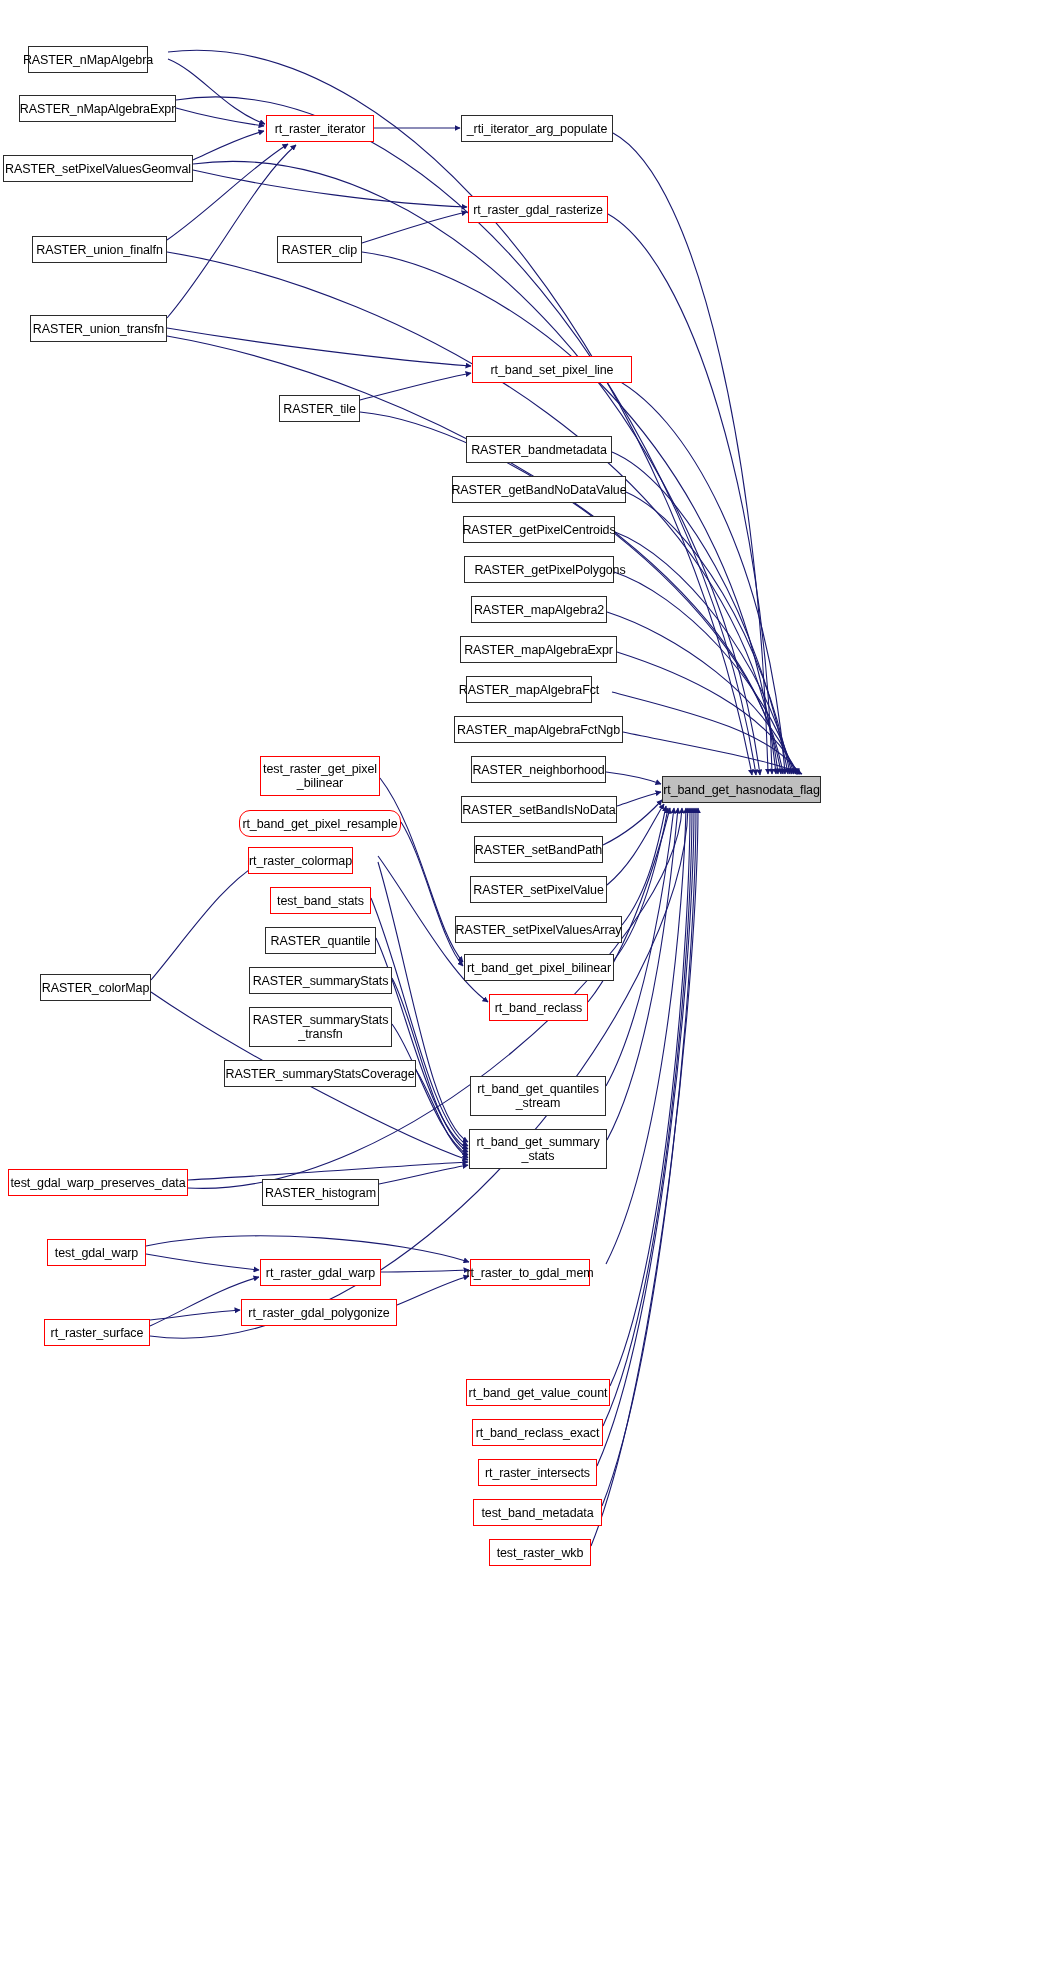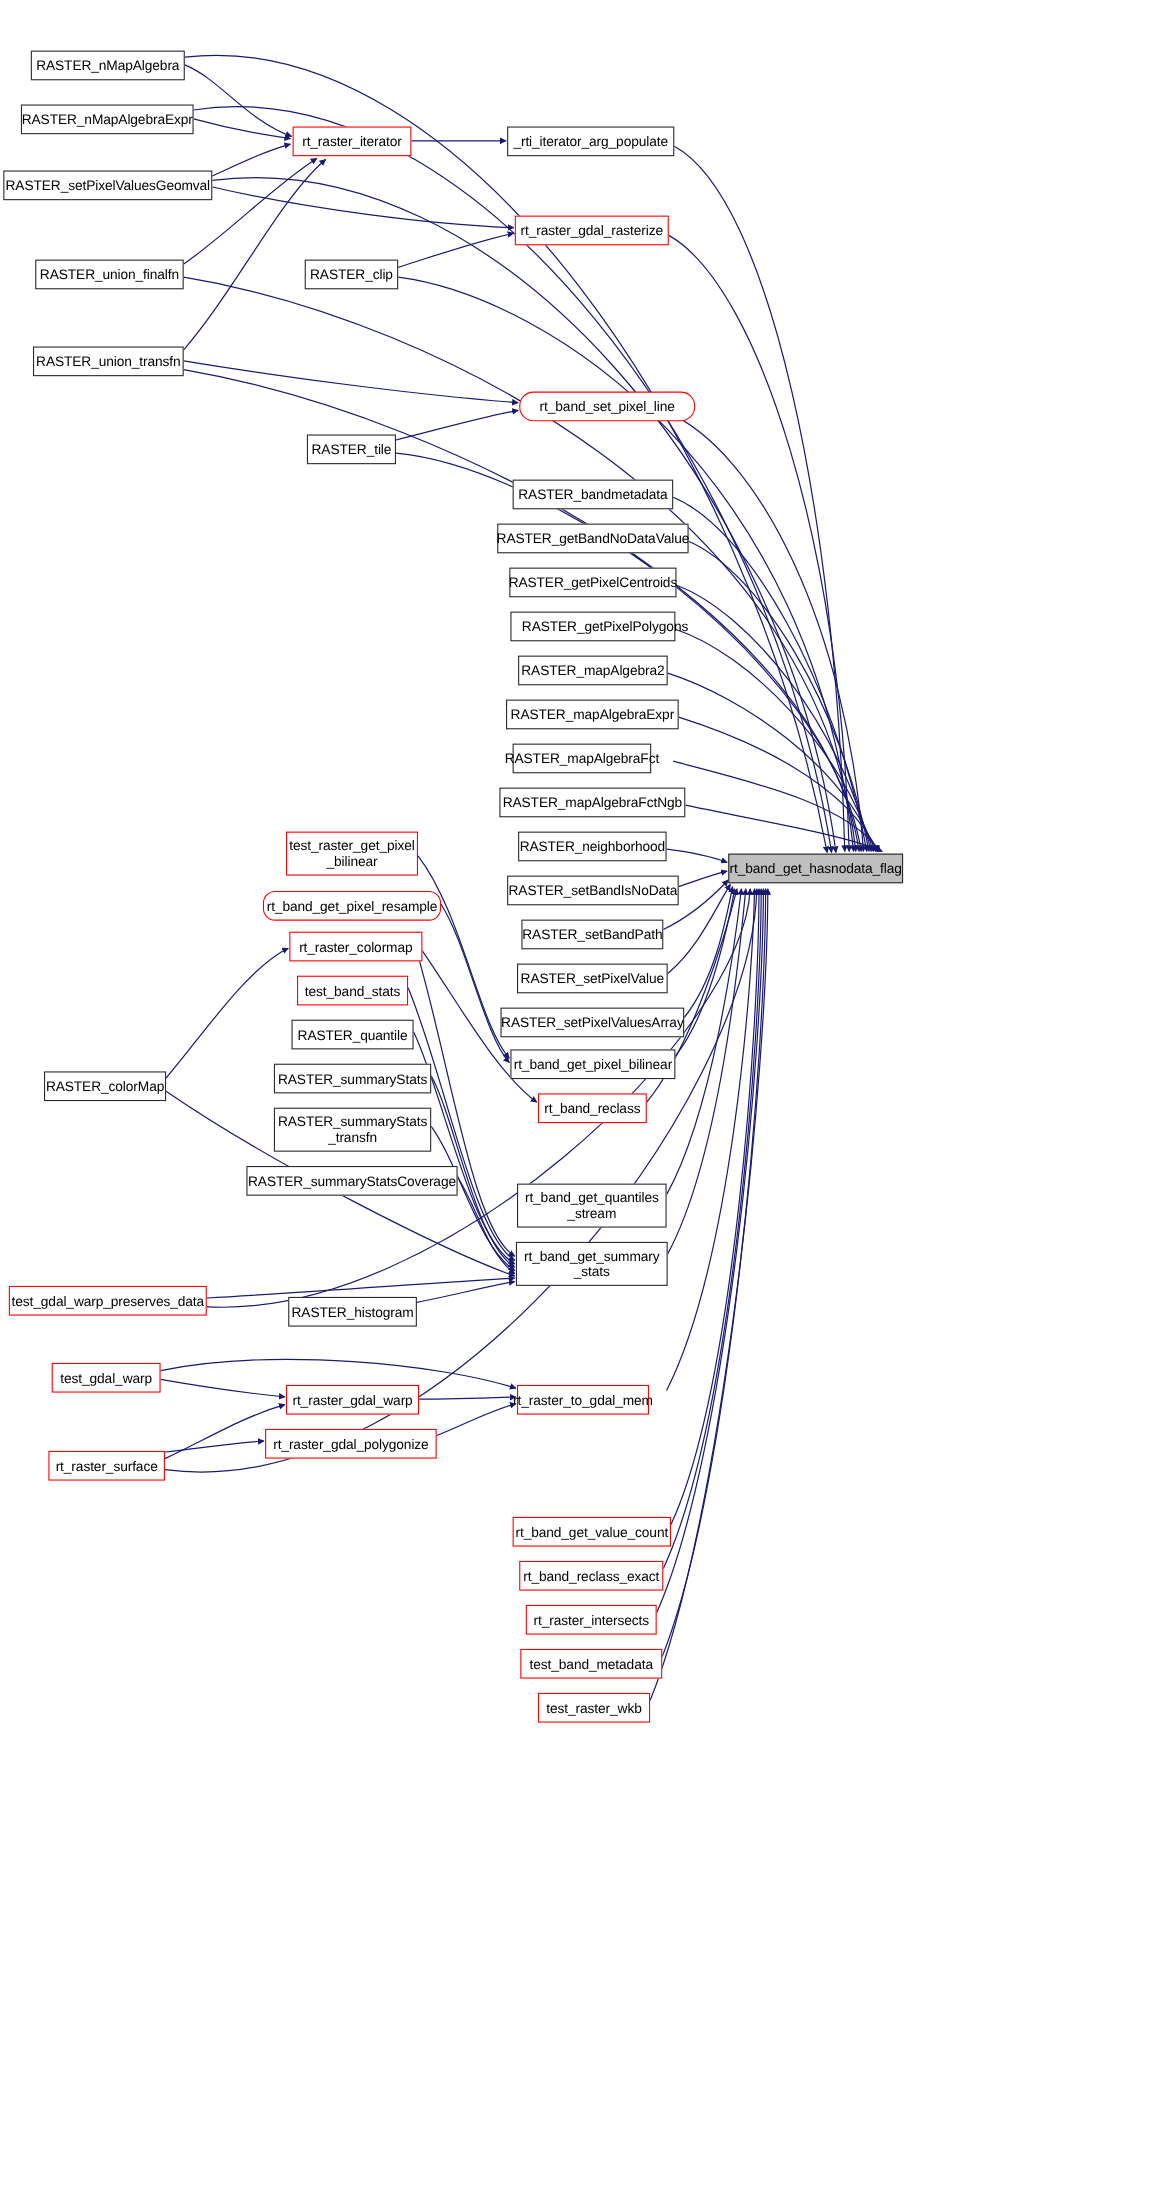--- a/index.html
+++ b/index.html
@@ -118,49 +118,49 @@
         <path d="M 606,1264 C 664,1150 684,900 686,808" marker-end="url(#arrow)"></path>
         <path d="M 150,1336 C 400,1370 684,1000 688,808" marker-end="url(#arrow)"></path>
         <path d="M 610,1386 C 668,1260 690,930 690,808" marker-end="url(#arrow)"></path>
         <path d="M 603,1426 C 666,1290 692,940 692,808" marker-end="url(#arrow)"></path>
         <path d="M 597,1466 C 662,1320 694,950 694,808" marker-end="url(#arrow)"></path>
         <path d="M 602,1506 C 664,1350 696,960 696,808" marker-end="url(#arrow)"></path>
         <path d="M 591,1546 C 658,1380 698,970 698,808" marker-end="url(#arrow)"></path>
       </g>
   </svg>
   <div id="node-layer">
-      <div class="node" style="left: 28px; top: 46px; width: 140px; height: 27px;">RASTER_nMapAlgebra</div>
+      <div class="node" style="left: 28px; top: 46px; width: 120px; height: 27px;">RASTER_nMapAlgebra</div>
       <div class="node" style="left: 19px; top: 95px; width: 157px; height: 27px;">RASTER_nMapAlgebraExpr</div>
       <div class="node red" style="left: 266px; top: 115px; width: 108px; height: 27px;">rt_raster_iterator</div>
       <div class="node" style="left: 461px; top: 115px; width: 152px; height: 27px;">_rti_iterator_arg_populate</div>
       <div class="node" style="left: 3px; top: 155px; width: 190px; height: 27px;">RASTER_setPixelValuesGeomval</div>
       <div class="node red" style="left: 468px; top: 196px; width: 140px; height: 27px;">rt_raster_gdal_rasterize</div>
       <div class="node" style="left: 277px; top: 236px; width: 85px; height: 27px;">RASTER_clip</div>
       <div class="node" style="left: 32px; top: 236px; width: 135px; height: 27px;">RASTER_union_finalfn</div>
       <div class="node" style="left: 30px; top: 315px; width: 137px; height: 27px;">RASTER_union_transfn</div>
-      <div class="node red" style="left: 472px; top: 356px; width: 160px; height: 27px; border-radius: 13px;">rt_band_set_pixel_line</div>
+      <div class="node red" style="left: 472px; top: 356px; width: 160px; height: 27px;">rt_band_set_pixel_line</div>
       <div class="node" style="left: 279px; top: 395px; width: 81px; height: 27px;">RASTER_tile</div>
       <div class="node" style="left: 466px; top: 436px; width: 146px; height: 27px;">RASTER_bandmetadata</div>
       <div class="node" style="left: 452px; top: 476px; width: 174px; height: 27px;">RASTER_getBandNoDataValue</div>
       <div class="node" style="left: 463px; top: 516px; width: 152px; height: 27px;">RASTER_getPixelCentroids</div>
       <div class="node" style="left: 464px; top: 556px; width: 150px; height: 27px; padding-left: 25px;">RASTER_getPixelPolygons</div>
       <div class="node" style="left: 471px; top: 596px; width: 136px; height: 27px;">RASTER_mapAlgebra2</div>
       <div class="node" style="left: 460px; top: 636px; width: 157px; height: 27px;">RASTER_mapAlgebraExpr</div>
       <div class="node" style="left: 466px; top: 676px; width: 126px; height: 27px;">RASTER_mapAlgebraFct</div>
       <div class="node" style="left: 454px; top: 716px; width: 169px; height: 27px;">RASTER_mapAlgebraFctNgb</div>
       <div class="node" style="left: 471px; top: 756px; width: 135px; height: 27px;">RASTER_neighborhood</div>
       <div class="node target" style="left: 662px; top: 776px; width: 159px; height: 27px;">rt_band_get_hasnodata_flag</div>
       <div class="node" style="left: 461px; top: 796px; width: 156px; height: 27px;">RASTER_setBandIsNoData</div>
       <div class="node" style="left: 474px; top: 836px; width: 129px; height: 27px;">RASTER_setBandPath</div>
       <div class="node" style="left: 470px; top: 876px; width: 137px; height: 27px;">RASTER_setPixelValue</div>
       <div class="node" style="left: 455px; top: 916px; width: 167px; height: 27px;">RASTER_setPixelValuesArray</div>
       <div class="node red" style="left: 260px; top: 756px; width: 120px; height: 40px;">test_raster_get_pixel
 _bilinear</div>
       <div class="node red" style="left: 239px; top: 810px; width: 162px; height: 27px; border-radius: 11px;">rt_band_get_pixel_resample</div>
-      <div class="node red" style="left: 263px; top: 847px; width: 121px; height: 27px;">rt_raster_colormap</div>
+      <div class="node red" style="left: 248px; top: 847px; width: 105px; height: 27px;">rt_raster_colormap</div>
       <div class="node red" style="left: 270px; top: 887px; width: 101px; height: 27px;">test_band_stats</div>
       <div class="node" style="left: 265px; top: 927px; width: 111px; height: 27px;">RASTER_quantile</div>
       <div class="node" style="left: 249px; top: 967px; width: 143px; height: 27px;">RASTER_summaryStats</div>
       <div class="node" style="left: 249px; top: 1007px; width: 143px; height: 40px;">RASTER_summaryStats
 _transfn</div>
       <div class="node" style="left: 224px; top: 1060px; width: 192px; height: 27px;">RASTER_summaryStatsCoverage</div>
       <div class="node" style="left: 40px; top: 974px; width: 111px; height: 27px;">RASTER_colorMap</div>
       <div class="node" style="left: 464px; top: 954px; width: 150px; height: 27px;">rt_band_get_pixel_bilinear</div>
       <div class="node red" style="left: 489px; top: 994px; width: 99px; height: 27px;">rt_band_reclass</div>
       <div class="node" style="left: 470px; top: 1076px; width: 136px; height: 40px;">rt_band_get_quantiles

